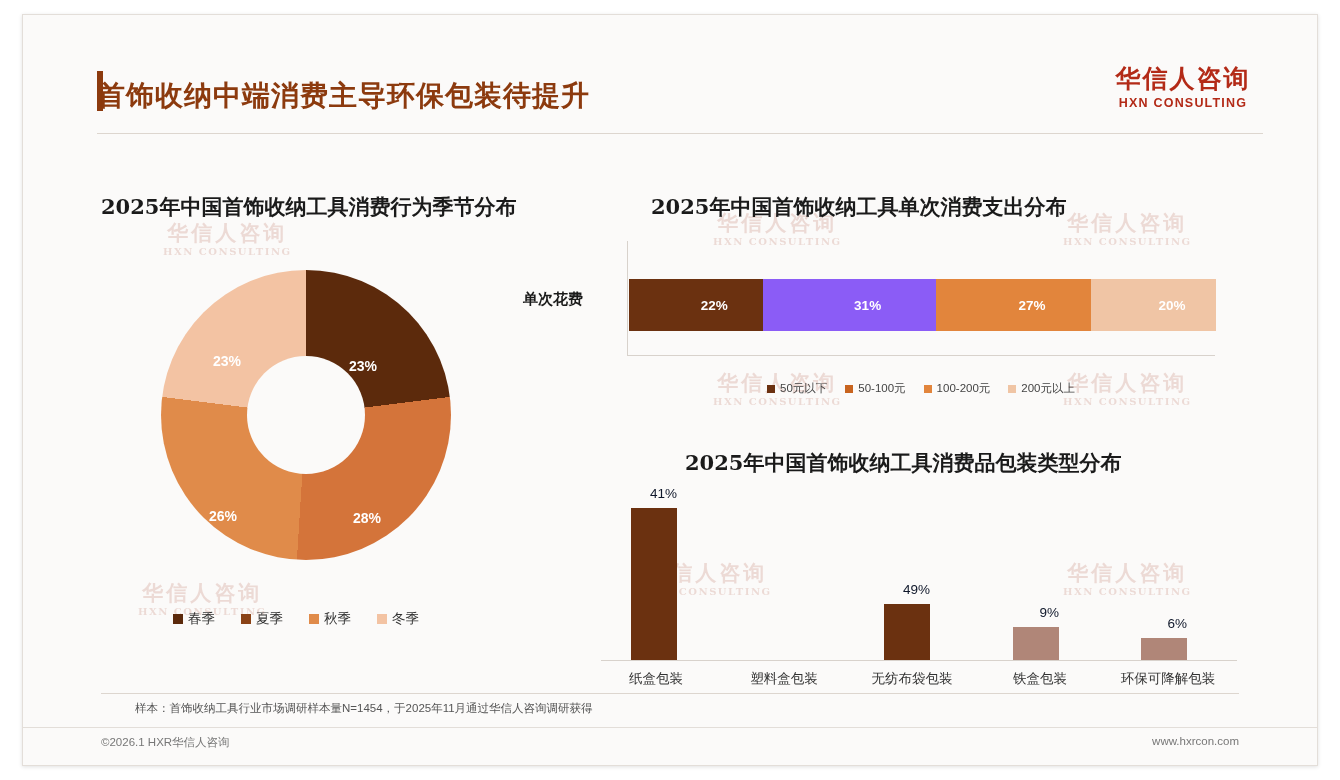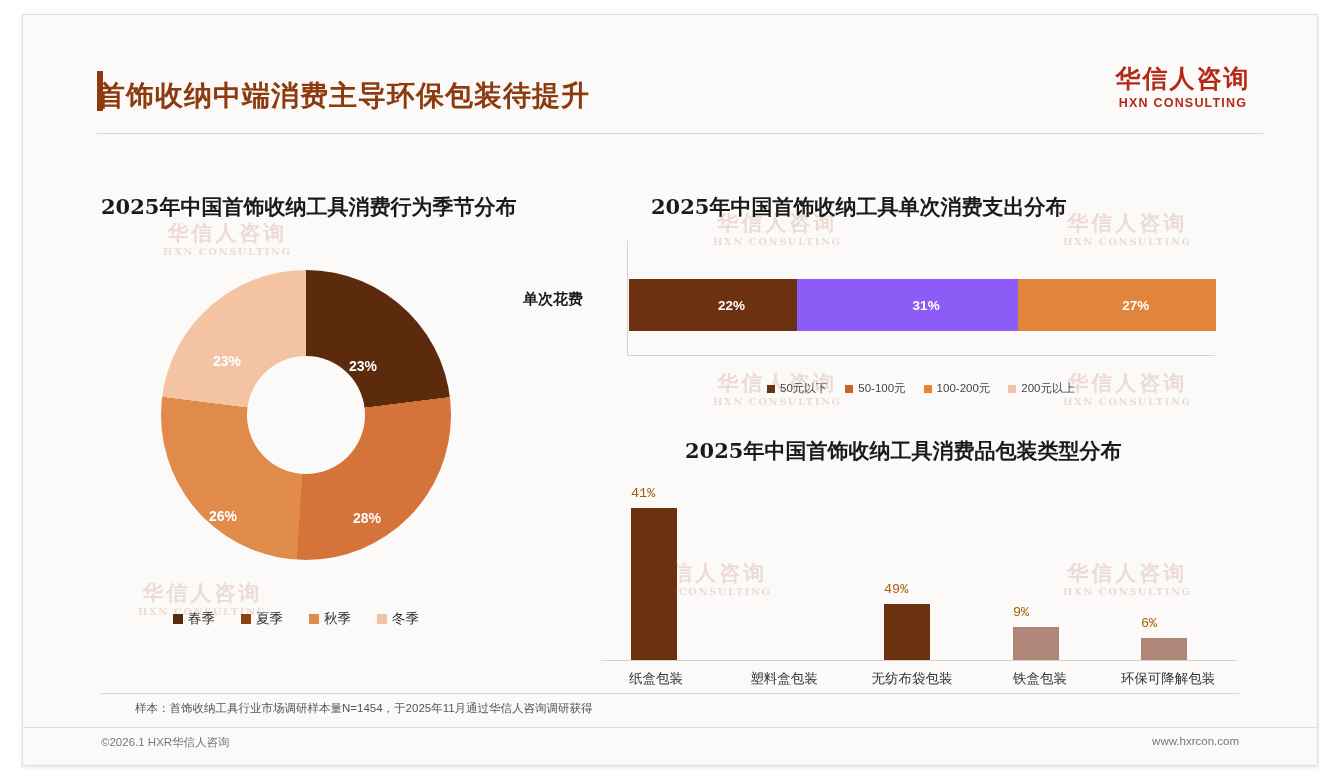--- a/index.html
+++ b/index.html
@@ -86,21 +86,21 @@
     position: absolute;
     font-family: "DejaVu Serif", "Liberation Serif", serif;
     font-size: 21px;
     font-weight: bold;
     color: #1a1a1a;
     white-space: nowrap;
     text-align: right;
   }
   #title-donut { left: 78px; top: 178px; }
   #title-bar-stack { left: 628px; top: 178px; }
-  #title-bar-col { left: 662px; top: 422px; }
+  #title-bar-col { left: 662px; top: 434px; }
 
   
   .wm {
     position: absolute;
     color: #c7897b;
     opacity: 0.28;
     font-family: "DejaVu Serif", "Liberation Serif", serif;
     text-align: center;
     pointer-events: none;
     line-height: 1.25;
@@ -219,25 +219,24 @@
   }
   .col {
     position: absolute;
     bottom: 1px;
     width: 46px;
   }
   .col-bar { width: 100%; }
   .col-val {
     position: absolute;
     width: 100%;
-    text-align: left;
+    text-align: right;
     font-size: 13.5px;
-    color: #a16207;
+    color: #0f172a;
     top: -22px;
-    font-family: Liberation Mono, monospace;
   }
   .col-cat {
     position: absolute;
     top: 655px;
     font-size: 13.5px;
     color: #333;
     text-align: center;
     white-space: nowrap;
   }
 
@@ -356,20 +355,21 @@
     </div>
   </div>
 
   <div class="sec-title" id="title-bar-stack">2025年中国首饰收纳工具单次消费支出分布</div>
   <div class="stack-cat">单次花费</div>
   <div class="stack-wrap">
     <div class="stack-row">
       <div class="stack-seg" style="flex:22; background:#6b3110;">22%</div>
       <div class="stack-seg" style="flex:31; background:#8b5cf6;">31%</div>
       <div class="stack-seg" style="flex:27; background:#e2853c;">27%</div>
+      <div class="stack-seg" style="flex:20; background:#f0c5a5;">20%</div>
     </div>
   </div>
   <div class="stack-legend">
     <div class="lg-item">
       <span class="lg-swatch" style="background:#6b3110"></span>
       <span class="lg-text">50元以下</span>
     </div>
     <div class="lg-item">
       <span class="lg-swatch" style="background:#c8641f"></span>
       <span class="lg-text">50-100元</span>

